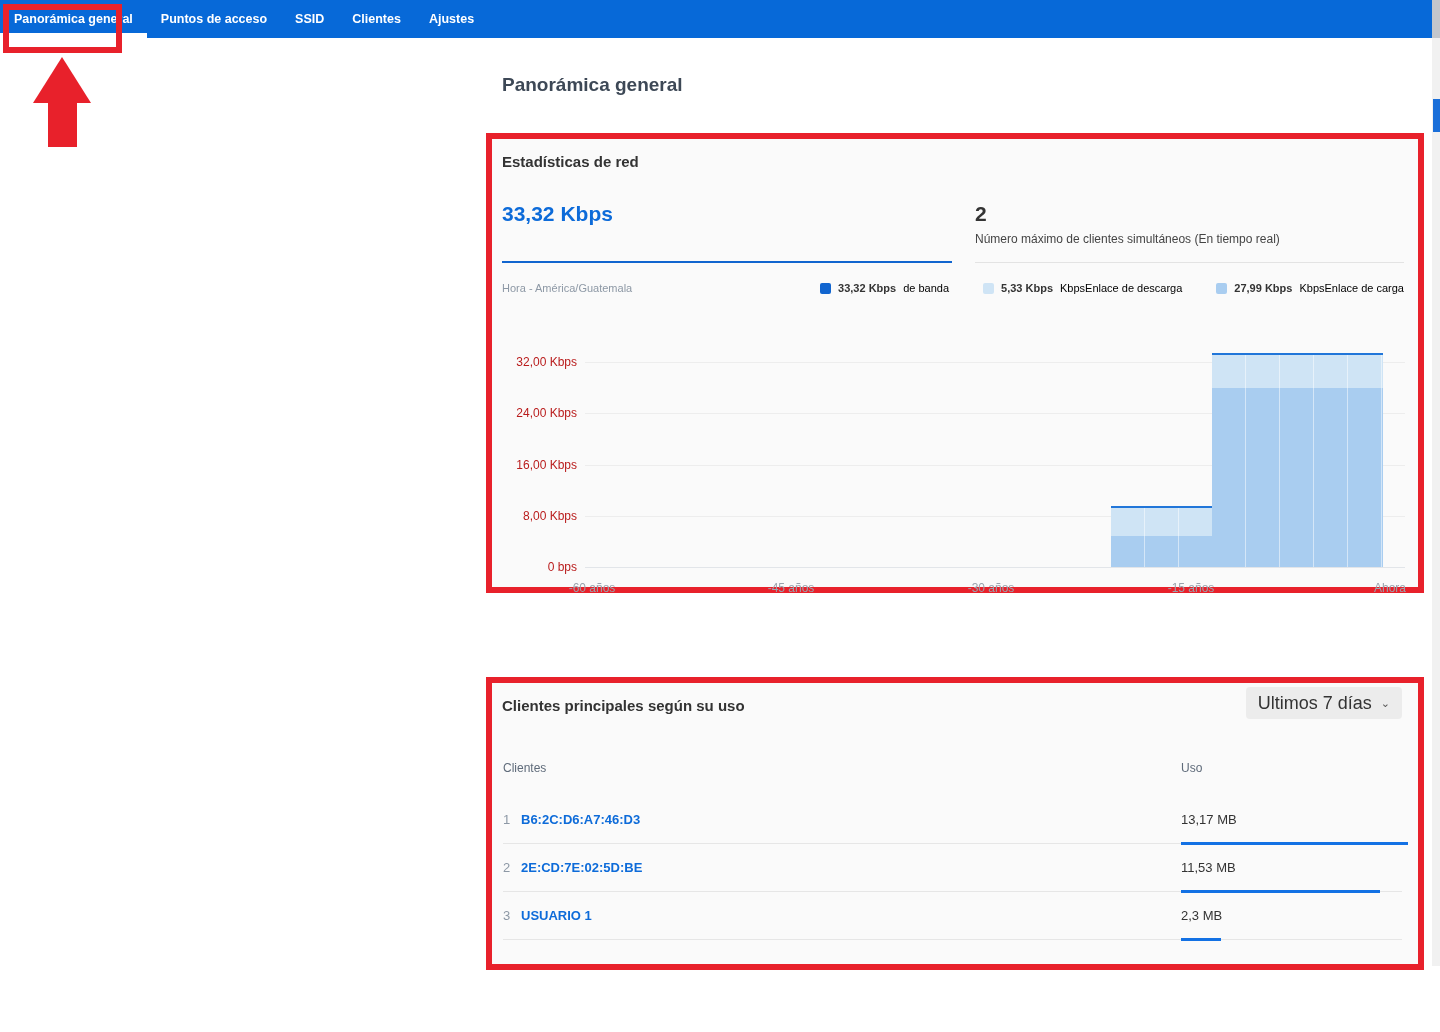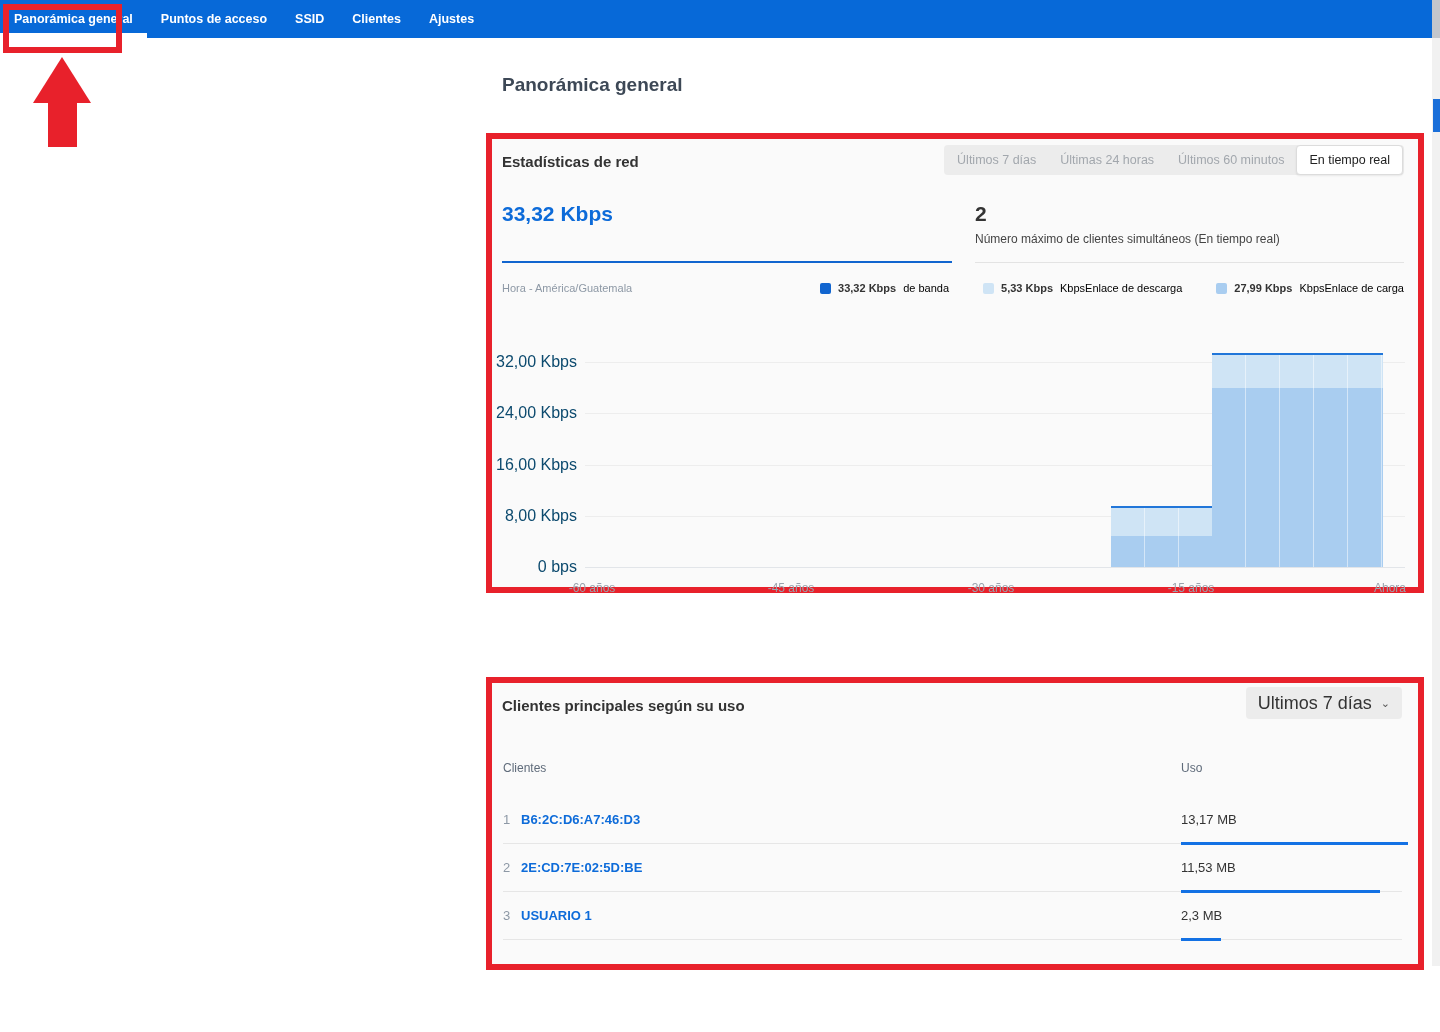--- a/index.html
+++ b/index.html
@@ -48,21 +48,21 @@
   .legend-item { display:flex; align-items:center; gap:7px; }
   .legend-swatch { width:11px; height:11px; border-radius:2px; }
   .legend-value { font-weight:bold; color:#333; }
   .legend-label { color:#000000; }
 
   
   .chart { position:absolute; left:0; top:180px; width:926px; height:300px; }
   .gridline { position:absolute; left:93px; width:820px; height:1px; background:#ededed; }
   .gridline.base { background:#e2e5e9; }
   .ylabels { position:absolute; left:0; top:0; width:85px; height:100%; }
-  .ylabel { position:absolute; right:0; text-align:left; font-size:16px; color:#0c4a6e; transform:translateY(-50%); white-space:nowrap; }
+  .ylabel { position:absolute; right:0; text-align:left; font-size:12px; color:#b91c1c; transform:translateY(-50%); white-space:nowrap; }
   .xlabel { position:absolute; top:262px; transform:translateX(-50%); font-size:12px; color:#9aa3ad; white-space:nowrap; }
   #chart-steps { position:absolute; left:0; top:0; width:100%; height:100%; }
 
   
   .dropdown { position:absolute; right:16px; top:4px; height:32px; background:#ececec; border-radius:4px; display:flex; align-items:center; gap:9px; padding:0 12px; cursor:pointer; }
   .dropdown-label { font-size:18px; color:#333; }
   .dropdown-chevron { font-size:11px; color:#555; line-height:10px; }
   .table-head { position:absolute; left:11px; right:16px; top:78px; height:35px; font-size:12px; color:#5f6b7a; }
   .col-uso { position:absolute; left:678px; top:0; }
   .col-clientes { position:absolute; left:0; top:0; }
@@ -105,26 +105,20 @@
   <div class="sb-track"></div>
   <div class="sb-cap"></div>
   <div class="sb-thumb"></div>
 
   <div class="page-title">Panorámica general</div>
 
   <div class="card" id="stats-card">
     <div class="card-inner">
       <div class="card-title">Estadísticas de red</div>
 
-      <div class="seg">
-        <div class="seg-item">Últimos 7 días</div>
-        <div class="seg-item">Últimas 24 horas</div>
-        <div class="seg-item">Últimos 60 minutos</div>
-        <div class="seg-item active">En tiempo real</div>
-      </div>
 
       <div class="stats">
         <div class="stat stat-left">
           <div class="stat-value">33,32 Kbps</div>
         </div>
         <div class="stat stat-right">
           <div class="stat-value">2</div>
           <div class="stat-caption">Número máximo de clientes simultáneos (En tiempo real)</div>
         </div>
       </div>

